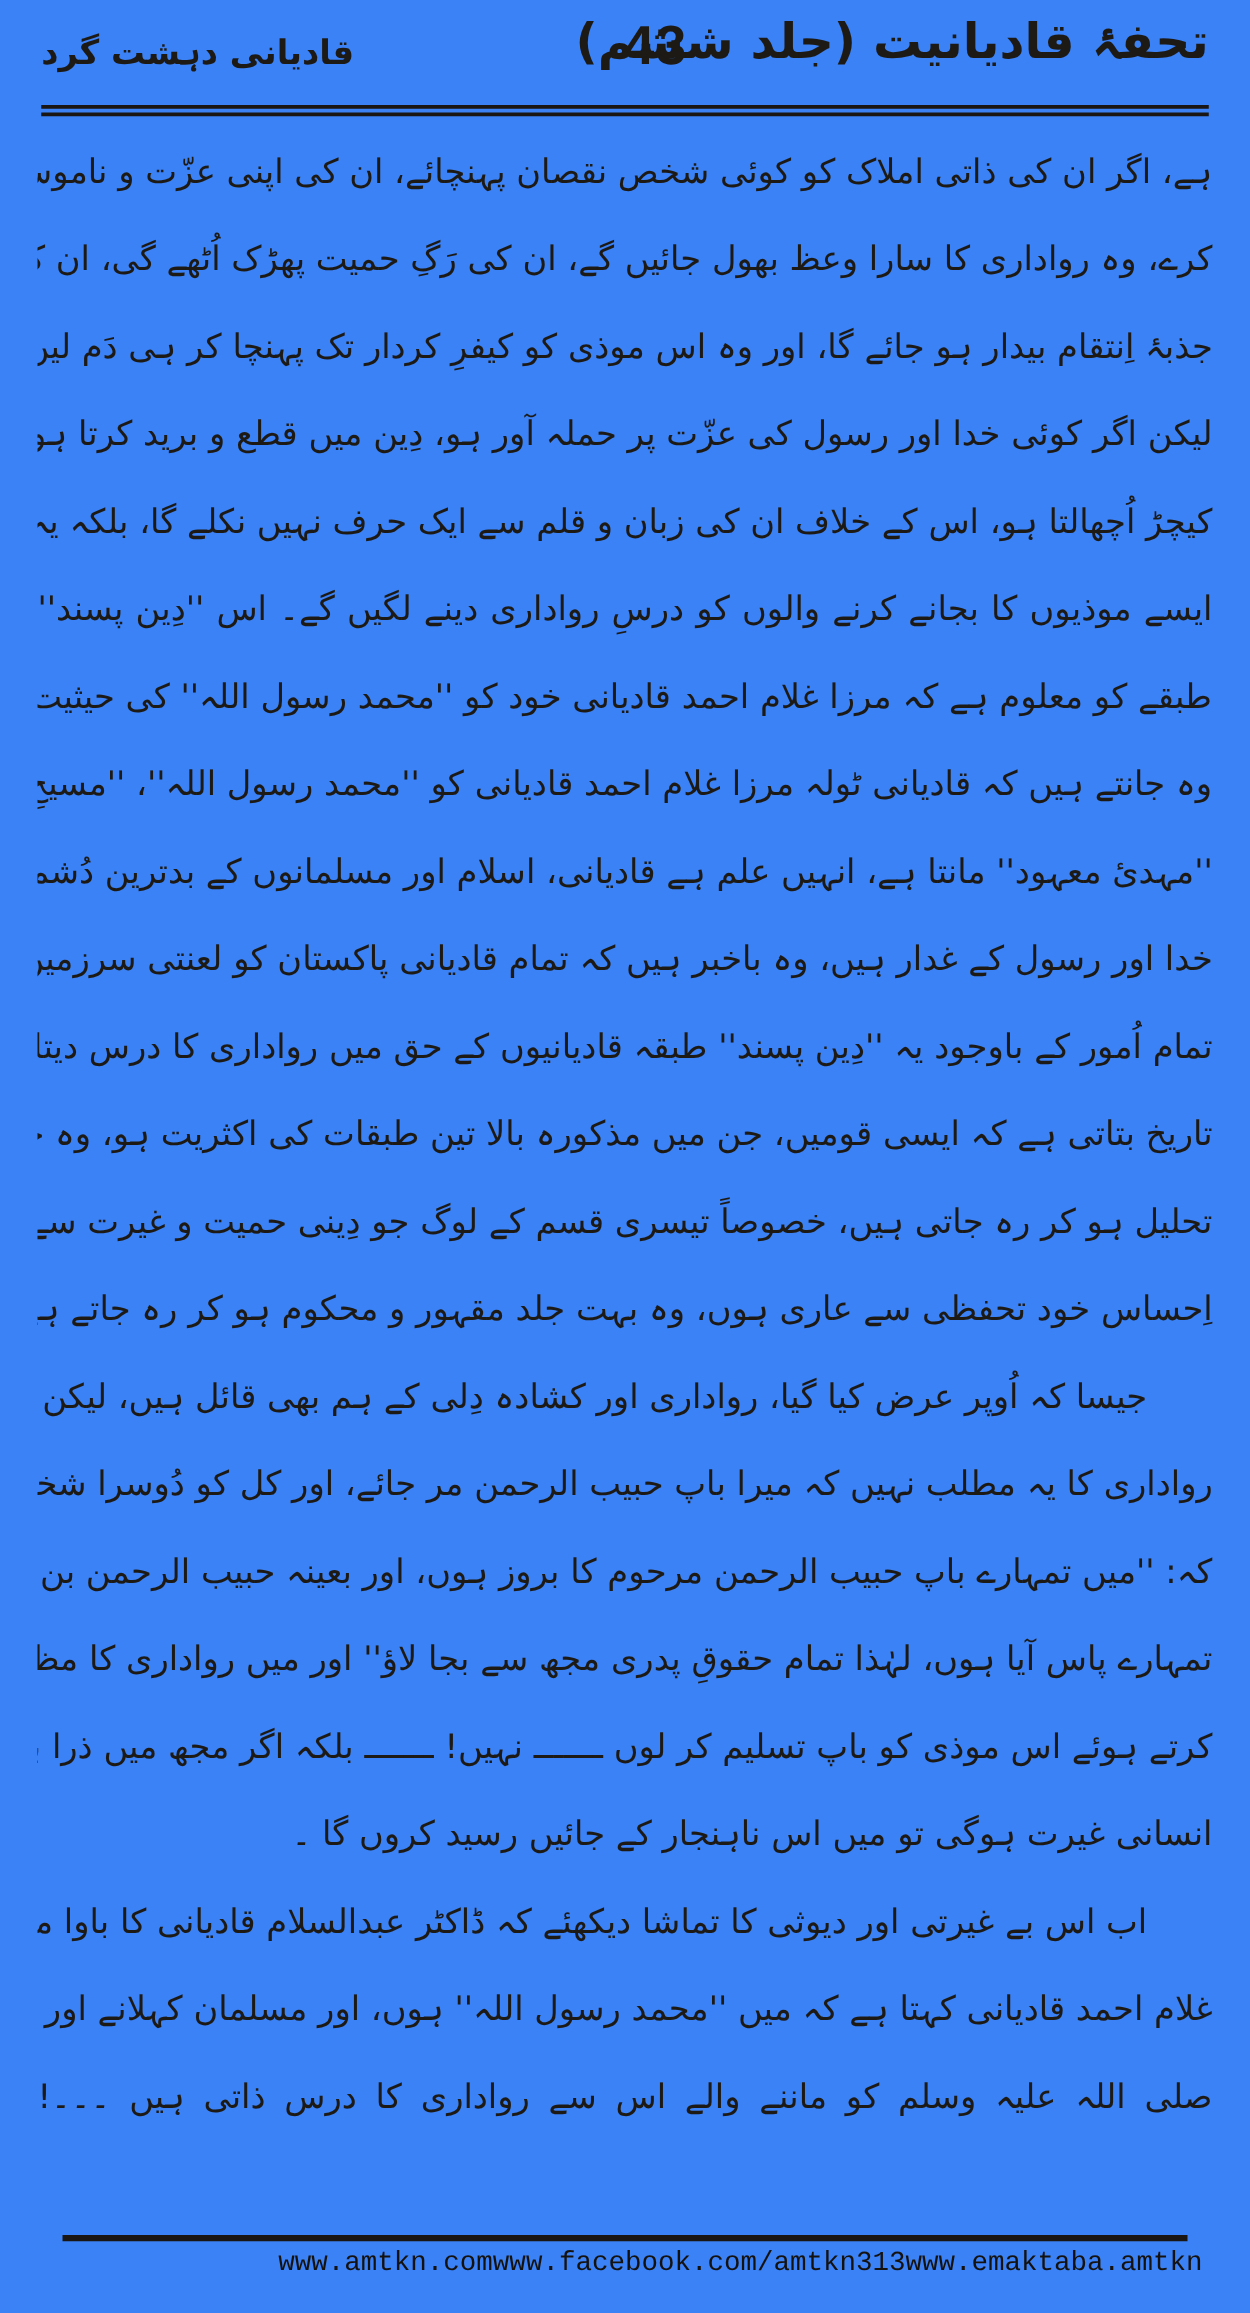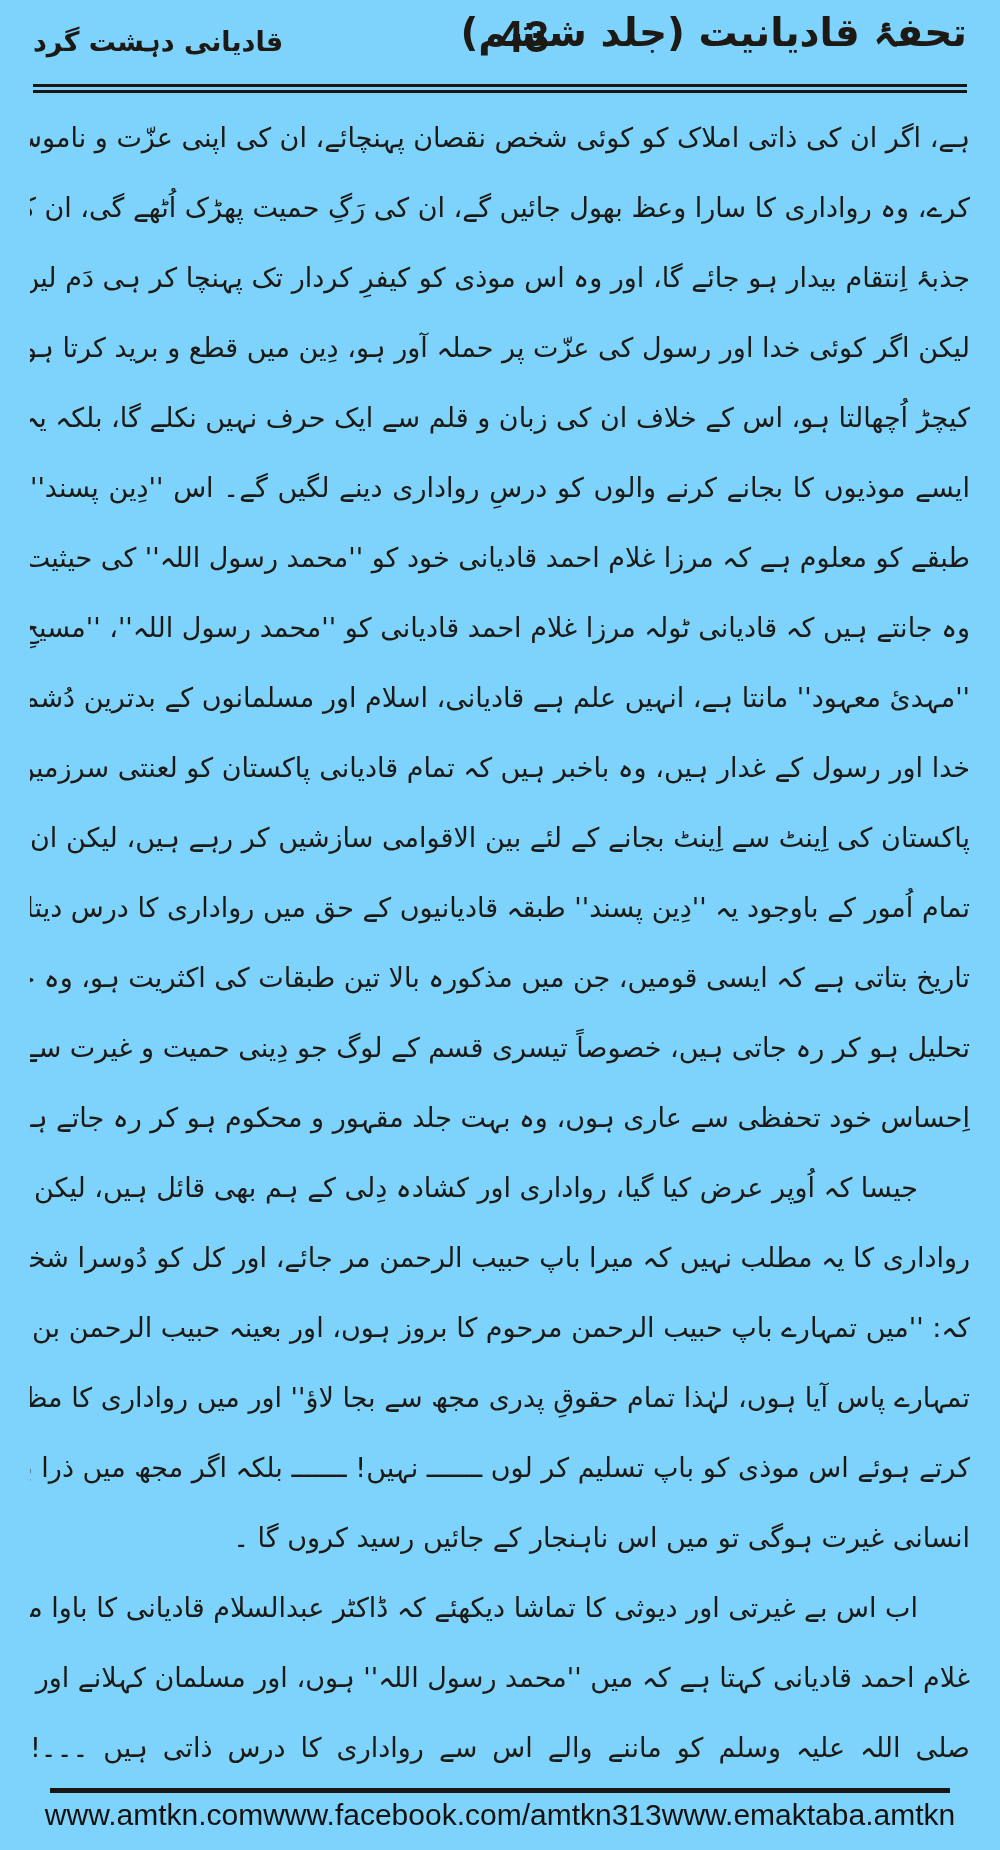--- a/index.html
+++ b/index.html
@@ -1,19 +1,19 @@
 <!DOCTYPE html>
 <html lang="ur"><head>
 <meta charset="utf-8">
 <style>
   html,body { margin:0; padding:0; }
   .page {
     position:relative;
     width:1000px; height:1850px;
-    background:#7dd3fc;
+    background:#3b82f6;
     color:#1d1a15;
     font-family:"DejaVu Sans", sans-serif;
     overflow:hidden;
   }
   
   .header { position:relative; height:84px; }
   .h-left {
     position:absolute; left:33px; top:26px;
     font-size:27px; font-weight:bold; direction:rtl; white-space:nowrap;
   }
@@ -39,24 +39,24 @@
     font-size:27px;
     white-space:nowrap; overflow:hidden;
     text-align:justify; text-align-last:justify;
   }
   .line.end { text-align-last:right; }
   .line.indent { padding-right:52px; }
   
   .footer { position:absolute; left:0; right:0; bottom:0; height:62px; }
   .f-rule { margin:0 50px; height:5px; background:#191613; }
   .f-links {
-    display:flex; justify-content:center;
+    display:flex; justify-content:flex-end;
     padding:5px 38px 0 38px;
-    font-family:Liberation Sans, sans-serif;
-    font-size:30px; color:#14110e;
+    font-family:Liberation Mono, monospace;
+    font-size:22px; color:#14110e;
   }
 </style>
 </head>
 <body>
 
 <div class="page">
 
   <div class="header">
     <div class="h-left">قادیانی دہشت گرد</div>
     <div class="h-num">43</div>
@@ -69,21 +69,20 @@
     <div class="line">ہے، اگر ان کی ذاتی املاک کو کوئی شخص نقصان پہنچائے، ان کی اپنی عزّت و ناموس پر حملہ</div>
     <div class="line">کرے، وہ رواداری کا سارا وعظ بھول جائیں گے، ان کی رَگِ حمیت پھڑک اُٹھے گی، ان کا</div>
     <div class="line">جذبۂ اِنتقام بیدار ہو جائے گا، اور وہ اس موذی کو کیفرِ کردار تک پہنچا کر ہی دَم لیں گے۔</div>
     <div class="line">لیکن اگر کوئی خدا اور رسول کی عزّت پر حملہ آور ہو، دِین میں قطع و برید کرتا ہو، اکابرِ اُمت پر</div>
     <div class="line">کیچڑ اُچھالتا ہو، اس کے خلاف ان کی زبان و قلم سے ایک حرف نہیں نکلے گا، بلکہ یہ حضرات</div>
     <div class="line">ایسے موذیوں کا بجانے کرنے والوں کو درسِ رواداری دینے لگیں گے۔ اس ''دِین پسند''</div>
     <div class="line">طبقے کو معلوم ہے کہ مرزا غلام احمد قادیانی خود کو ''محمد رسول اللہ'' کی حیثیت سے پیش کرتا ہے،</div>
     <div class="line">وہ جانتے ہیں کہ قادیانی ٹولہ مرزا غلام احمد قادیانی کو ''محمد رسول اللہ''، ''مسیحِ موعود'' اور</div>
     <div class="line">''مہدیٔ معہود'' مانتا ہے، انہیں علم ہے قادیانی، اسلام اور مسلمانوں کے بدترین دُشمن اور</div>
     <div class="line">خدا اور رسول کے غدار ہیں، وہ باخبر ہیں کہ تمام قادیانی پاکستان کو لعنتی سرزمین سمجھتے ہیں، اور</div>
-    <div class="line">پاکستان کی اِینٹ سے اِینٹ بجانے کے لئے بین الاقوامی سازشیں کر رہے ہیں، لیکن ان</div>
     <div class="line">تمام اُمور کے باوجود یہ ''دِین پسند'' طبقہ قادیانیوں کے حق میں رواداری کا درس دیتا ہے۔</div>
     <div class="line">تاریخ بتاتی ہے کہ ایسی قومیں، جن میں مذکورہ بالا تین طبقات کی اکثریت ہو، وہ جلد یا بدیر</div>
     <div class="line">تحلیل ہو کر رہ جاتی ہیں، خصوصاً تیسری قسم کے لوگ جو دِینی حمیت و غیرت سے خالی، اور</div>
     <div class="line end">اِحساس خود تحفظی سے عاری ہوں، وہ بہت جلد مقہور و محکوم ہو کر رہ جاتے ہیں ۔</div>
     <div class="line indent">جیسا کہ اُوپر عرض کیا گیا، رواداری اور کشادہ دِلی کے ہم بھی قائل ہیں، لیکن اس</div>
     <div class="line">رواداری کا یہ مطلب نہیں کہ میرا باپ حبیب الرحمن مر جائے، اور کل کو دُوسرا شخص آ کر کہے</div>
     <div class="line">کہ: ''میں تمہارے باپ حبیب الرحمن مرحوم کا بروز ہوں، اور بعینہ حبیب الرحمن بن کر</div>
     <div class="line">تمہارے پاس آیا ہوں، لہٰذا تمام حقوقِ پدری مجھ سے بجا لاؤ'' اور میں رواداری کا مظاہرہ</div>
     <div class="line">کرتے ہوئے اس موذی کو باپ تسلیم کر لوں ـــــــ نہیں! ـــــــ بلکہ اگر مجھ میں ذرا بھی</div>
     <div class="line end">انسانی غیرت ہوگی تو میں اس ناہنجار کے جائیں رسید کروں گا ۔</div>

